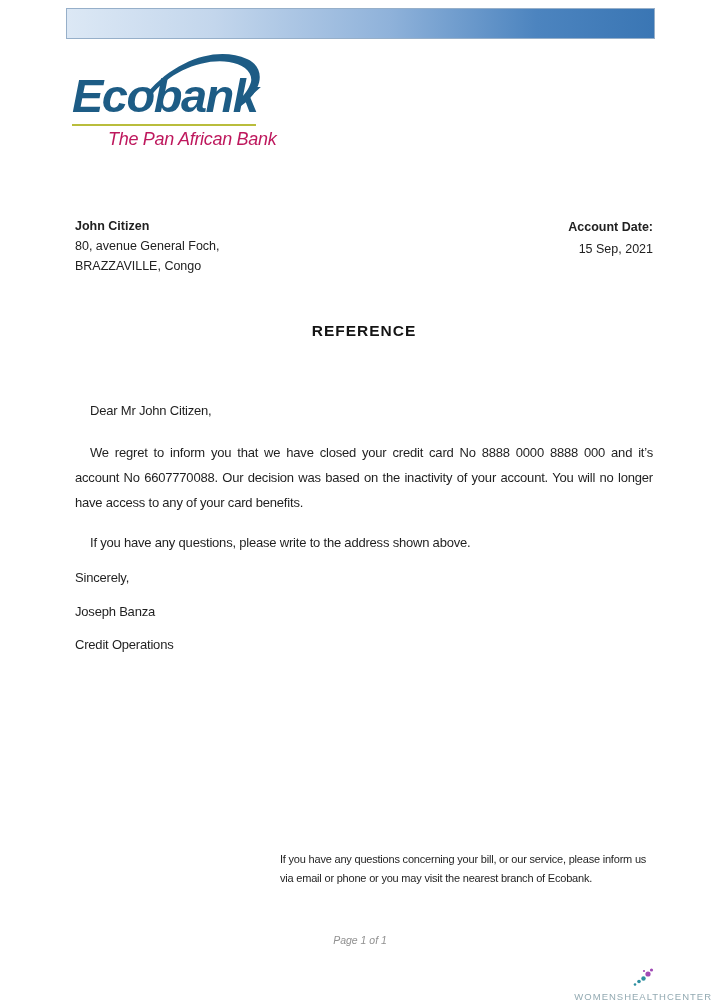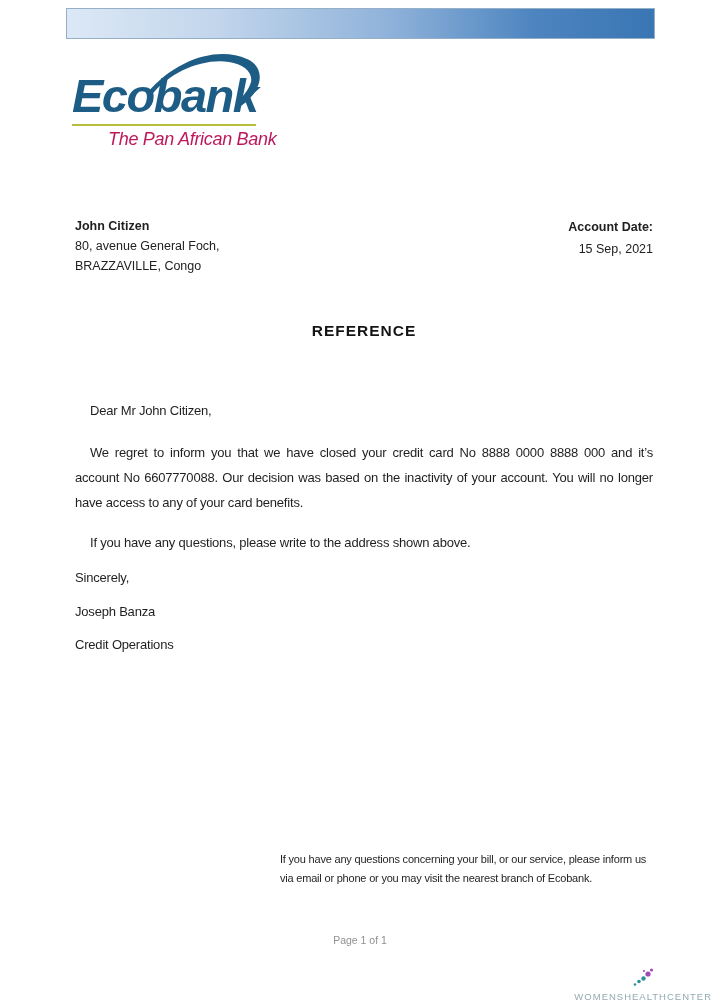--- a/index.html
+++ b/index.html
@@ -44,21 +44,21 @@
   .para3{margin-bottom:10px !important;}
   .closing{margin-bottom:9px !important;}
   .sig-name{margin-bottom:8px !important;}
   
   .contacts{position:absolute;left:72px;top:849px;font-size:12px;line-height:20px;}
   .contact-label{font-weight:700;margin-right:4px;}
   .footnote{
     position:absolute;left:280px;top:850px;width:380px;font-size:11px;
     line-height:19px;letter-spacing:-0.2px;color:#1f1f1f;
   }
-  .pagenum{position:absolute;left:0;top:934px;width:720px;text-align:center;font-size:10.5px;color:#909090;}
+  .pagenum{position:absolute;left:0;top:934px;width:720px;text-align:center;font-size:10.5px;color:#909090;font-style:italic;}
   
   .watermark{position:absolute;right:8px;top:966px;display:flex;align-items:center;gap:3px;flex-direction:column;}
   .wm-dots{width:22px;height:22px;}
   .wm-text{font-size:9.5px;letter-spacing:1px;color:#93aab2;}
   .wm-sep{font-size:9.5px;color:#93aab2;}
   .wm-badge{
     background:#c2410c;color:#ffffff;font-size:9.5px;font-weight:700;
     padding:1px 4px 2px 12px;border-radius:2px;letter-spacing:0.5px;
   }
 </style>

